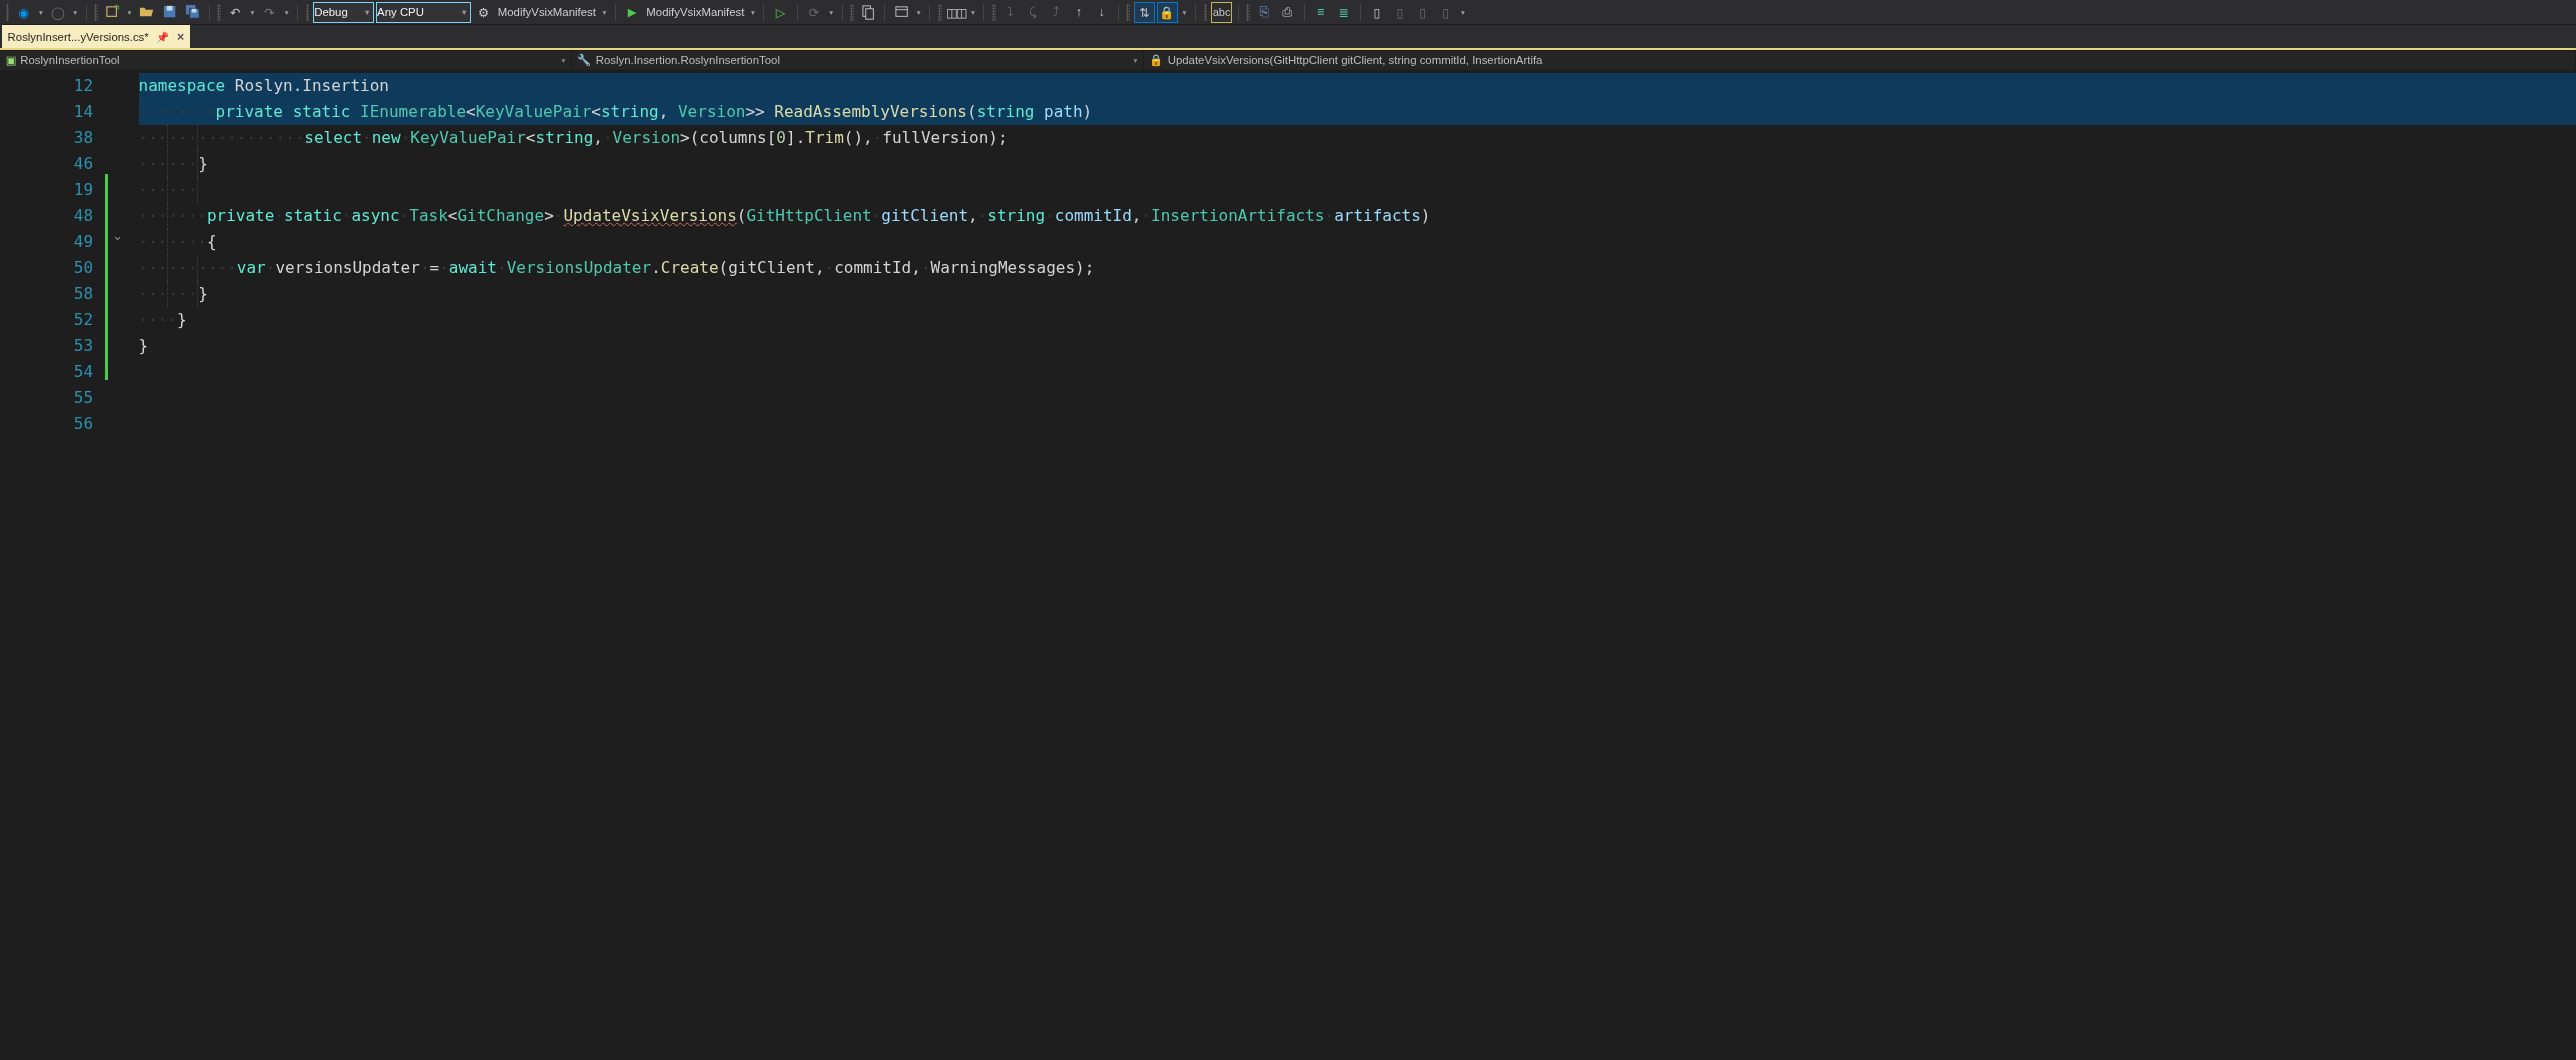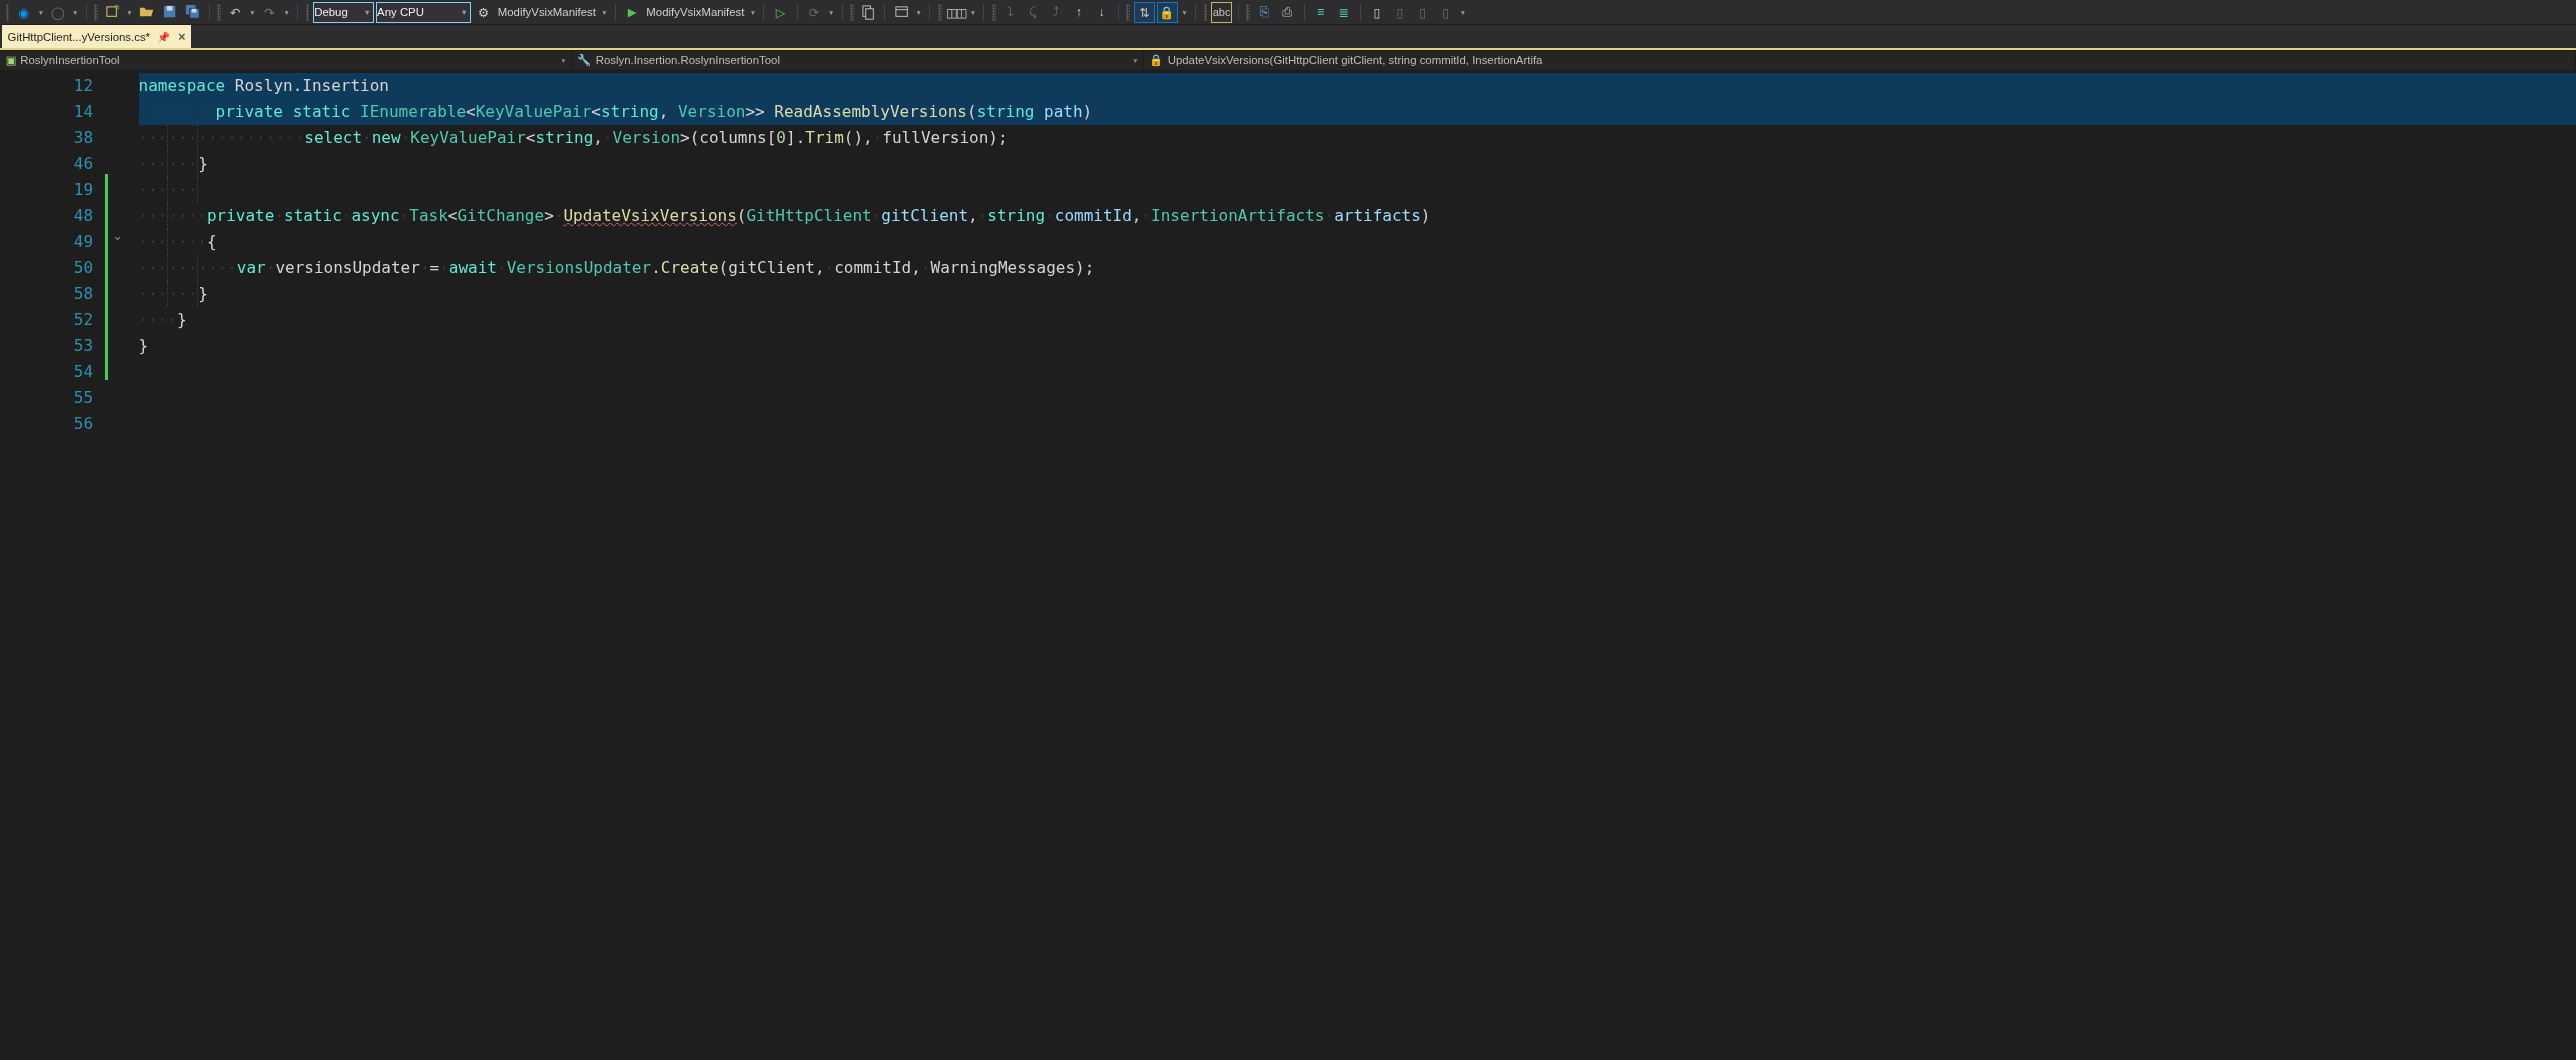--- a/index.html
+++ b/index.html
@@ -353,21 +353,21 @@
   <div class="sep"></div>
   <div class="tb-btn">▯</div>
   <div class="tb-btn" style="opacity:.4;">▯</div>
   <div class="tb-btn" style="opacity:.4;">▯</div>
   <div class="tb-btn" style="opacity:.4;">▯</div>
   <div class="tb-drop">▾</div>
 </div>
 
 <div class="tabbar">
   <div class="tab">
-    <span>GitHttpClient...yVersions.cs*</span>
+    <span>RoslynInsert...yVersions.cs*</span>
     <span class="pin">📌</span>
     <span class="close">×</span>
   </div>
 </div>
 <div class="tab-underline"></div>
 
 <div class="navbar">
   <div class="nav-seg" style="width:572px;">
     <span class="nav-icon" style="color:#9bdc72;">▣</span>
     <span>RoslynInsertionTool</span>

